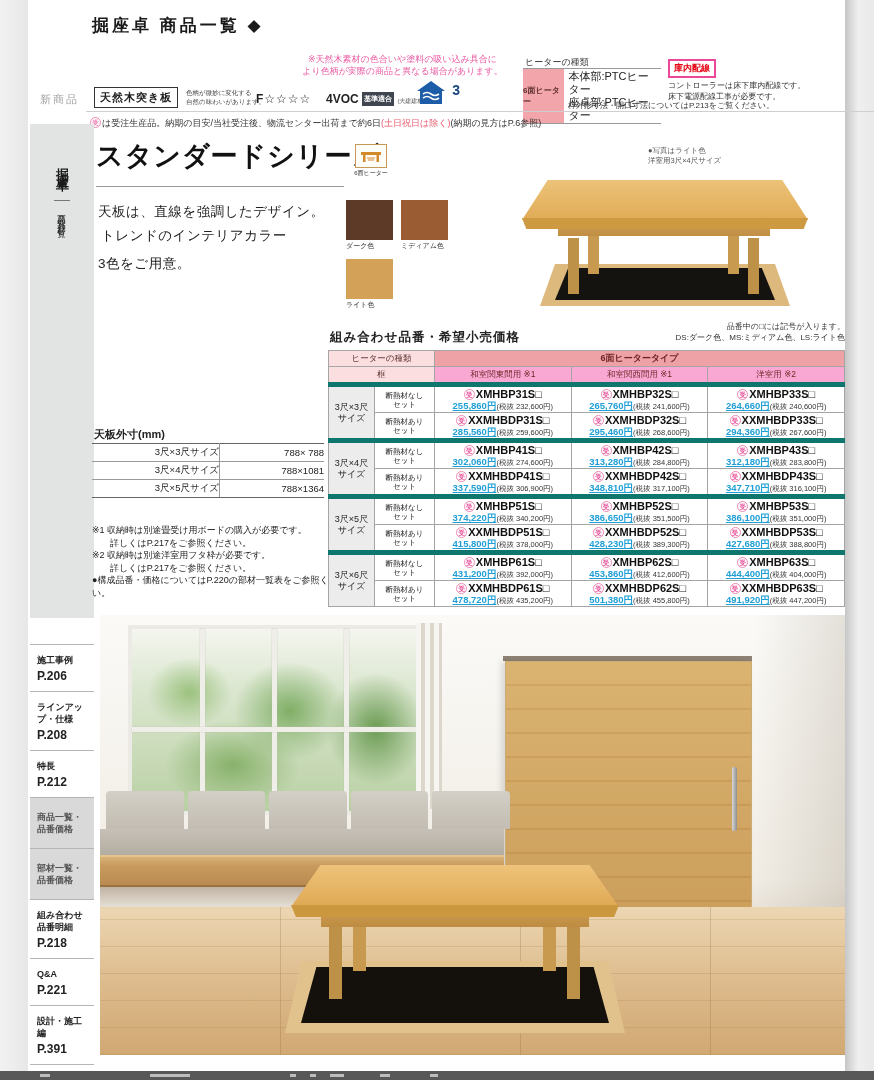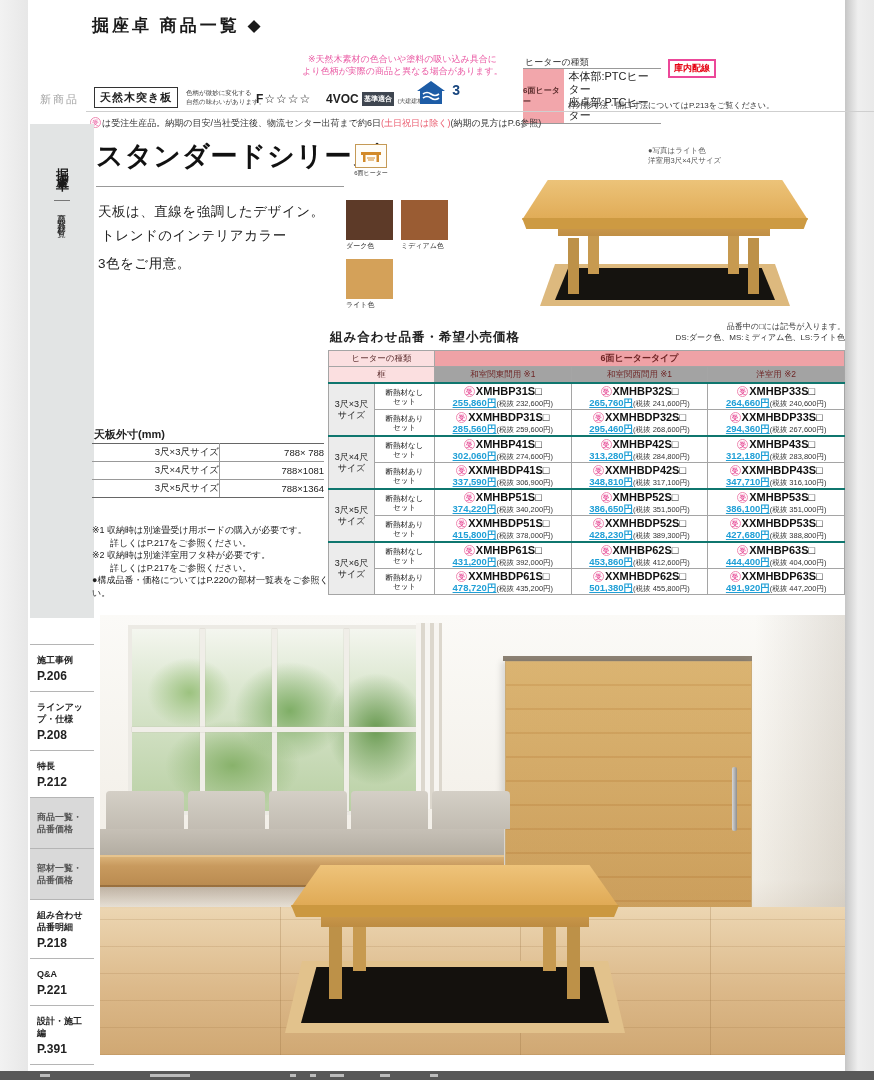--- a/index.html
+++ b/index.html
@@ -97,29 +97,29 @@
   .dim-table td.ds{border-right:1px solid #999;width:55%;}
   .dim-notes{left:64px;top:524px;width:260px;font-size:9px;line-height:12.5px;color:#222;white-space:pre-wrap;}
 
   
   .price-title{left:302px;top:329px;font-size:12.5px;font-weight:bold;letter-spacing:1px;}
   .code-note{left:558px;top:322px;width:259px;text-align:right;font-size:8px;line-height:10.5px;color:#333;}
   .price-table{left:300px;top:350px;width:517px;border-collapse:collapse;table-layout:fixed;border:1.5px solid #777;}
   .price-table td{border:1px solid #a5a5a5;text-align:center;vertical-align:middle;padding:0;}
   .price-table .hl{background:#fbdfe0;font-size:8.5px;color:#5a2b2b;height:15px;}
   .price-table .hg{background:#efa2a6;font-size:9px;font-weight:bold;color:#6e2424;height:15px;}
-  .price-table .hc{background:#a3a3a3;font-size:8.5px;color:#6e2424;height:15px;}
+  .price-table .hc{background:#f9a8d4;font-size:8.5px;color:#6e2424;height:15px;}
   .price-table .sz{background:#ececec;font-size:9px;line-height:11px;color:#222;}
   .price-table .tp{font-size:7.5px;line-height:9px;color:#222;}
   .price-table .pc{height:23px;}
   .cl{font-size:11px;font-weight:bold;color:#111;line-height:12px;margin-top:1px;}
   .pl{font-size:9.5px;line-height:11px;}
   .pr{color:#1f9fd6;font-weight:bold;text-decoration:underline;}
   .tx{font-size:7.5px;color:#333;}
-  tr.gfirst td{border-top:2px solid #0f766e;}
+  tr.gfirst td{border-top:5px solid #0f766e;}
 
   
   .photo2{left:72px;top:615px;width:745px;height:440px;overflow:hidden;background:linear-gradient(#fbfaf7 0,#f1ede5 60%,#eae4da 66%);}
   .p2-rightwall{position:absolute;right:0;top:0;width:90px;height:300px;background:linear-gradient(90deg,rgba(0,0,0,0) 0,rgba(120,105,85,.18) 100%);}
   .p2-window{position:absolute;left:28px;top:10px;width:287px;height:182px;background:#dfe6d6;border:4px solid #eceae4;box-shadow:inset 0 0 0 1px #cfcabe;}
   .p2-green{position:absolute;left:0;top:0;width:100%;height:100%;
     background:
       radial-gradient(60px 50px at 20% 35%,#9cc27f 0,rgba(156,194,127,0) 70%),
       radial-gradient(80px 70px at 55% 45%,#7fae66 0,rgba(127,174,102,0) 70%),
       radial-gradient(70px 80px at 85% 55%,#6a9b52 0,rgba(106,155,82,0) 70%),
@@ -197,20 +197,24 @@
   <div class="abs heater-title">ヒーターの種類</div>
   <div class="abs heater-table">
     <div class="heater-badge">6面ヒーター</div>
     <div class="heater-body">
       <div>本体部:PTCヒーター</div>
       <div>座卓部:PTCヒーター</div>
     </div>
   </div>
   <div class="abs wiring">
     <div class="wiring-badge">庫内配線</div>
+    <div class="wiring-lines">
+      <div>コントローラーは床下庫内配線です。</div>
+      <div>床下電源配線工事が必要です。</div>
+    </div>
   </div>
   <div class="abs heater-dim-note">枠外形寸法・開口寸法についてはP.213をご覧ください。</div>
   <div class="abs top-divider"></div>
 
   <div class="abs order-note"><span class="om">受</span><span>は受注生産品。納期の目安/当社受注後、物流センター出荷まで約6日</span><span class="red">(土日祝日は除く)</span><span>(納期の見方はP.6参照)</span></div>
 
   <div class="abs side-strip">
     <div class="side-tab">
       <div class="vtext side-title">掘座卓</div>
       <div class="side-diamond">◆</div>

